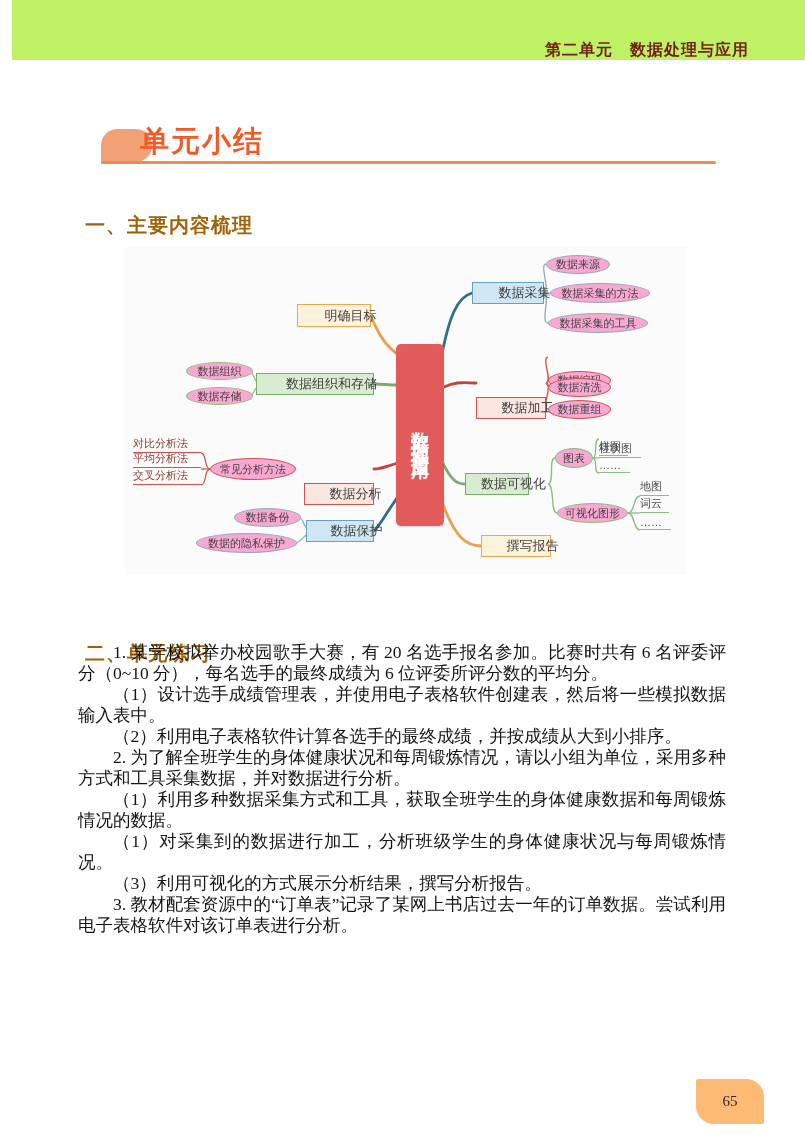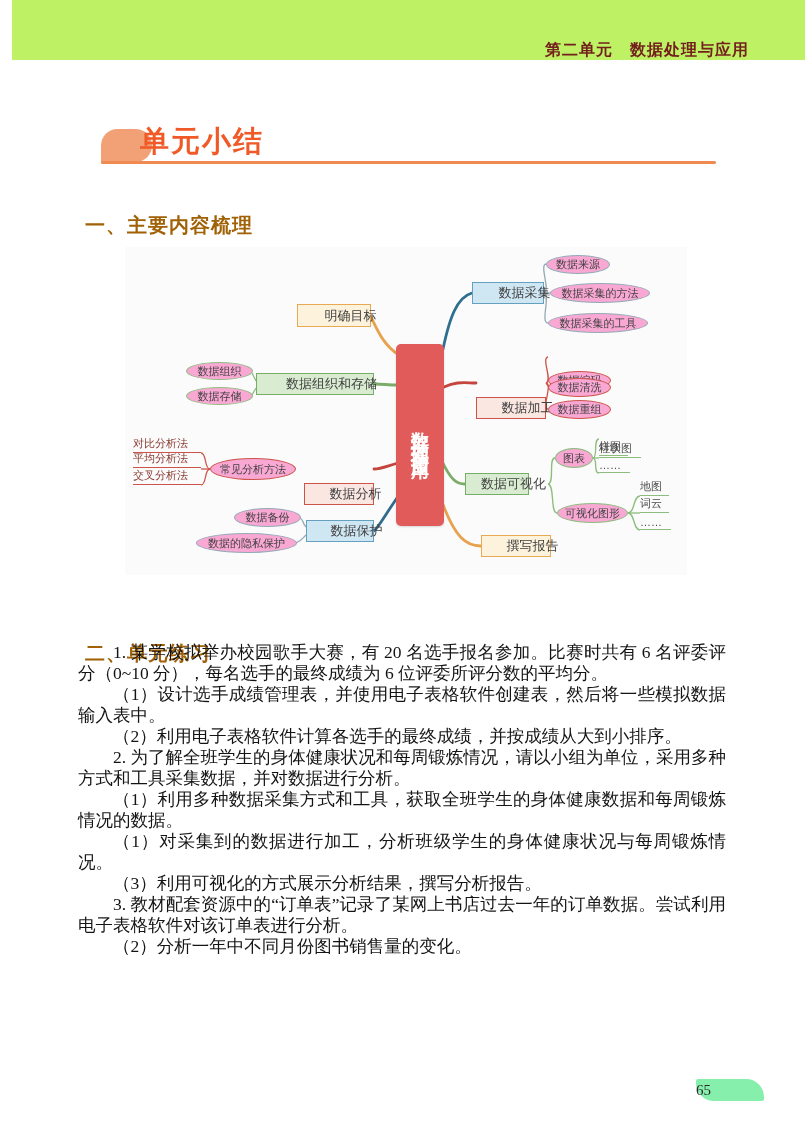--- a/index.html
+++ b/index.html
@@ -76,23 +76,23 @@
   }
   
   .exercises {
     position: absolute; left: 78px; top: 642px; width: 648px;
     font-size: 17.5px; line-height: 21px; color: #141414;
     text-align: justify;
   }
   .exercises p { text-indent: 2em; margin: 0; }
   
   .page-badge {
-    position: absolute; left: 696px; top: 1079px; width: 68px; height: 22px;
-    background: #86efac; border-radius: 2px 18px 2px 18px;
-    display: flex; align-items: center; 
+    position: absolute; left: 696px; top: 1079px; width: 68px; height: 45px;
+    background: #fdba74; border-radius: 2px 18px 2px 18px;
+    display: flex; align-items: center; justify-content: center;
     font-size: 15px; color: #2a2a2a;
   }
 </style>
 </head>
 <body>
 
 <div class="page">
 
   <div class="banner">
     <div class="banner-text">第二单元　数据处理与应用</div>
@@ -191,20 +191,19 @@
 
   <div class="exercises">
     <p>1. 某学校拟举办校园歌手大赛，有 20 名选手报名参加。比赛时共有 6 名评委评分（0~10 分），每名选手的最终成绩为 6 位评委所评分数的平均分。</p>
     <p>（1）设计选手成绩管理表，并使用电子表格软件创建表，然后将一些模拟数据输入表中。</p>
     <p>（2）利用电子表格软件计算各选手的最终成绩，并按成绩从大到小排序。</p>
     <p>2. 为了解全班学生的身体健康状况和每周锻炼情况，请以小组为单位，采用多种方式和工具采集数据，并对数据进行分析。</p>
     <p>（1）利用多种数据采集方式和工具，获取全班学生的身体健康数据和每周锻炼情况的数据。</p>
     <p>（1）对采集到的数据进行加工，分析班级学生的身体健康状况与每周锻炼情况。</p>
     <p>（3）利用可视化的方式展示分析结果，撰写分析报告。</p>
     <p>3. 教材配套资源中的“订单表”记录了某网上书店过去一年的订单数据。尝试利用电子表格软件对该订单表进行分析。</p>
-    <p>（2）分析一年中不同月份图书销售量的变化。</p>
   </div>
 
   <div class="page-badge">
     <span>65</span>
   </div>
 
 </div>
 
 </body></html>

